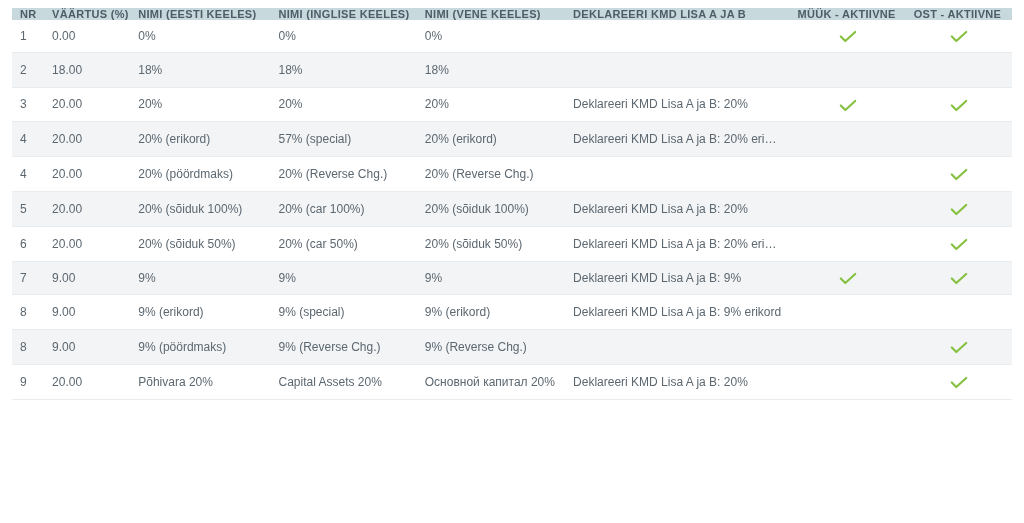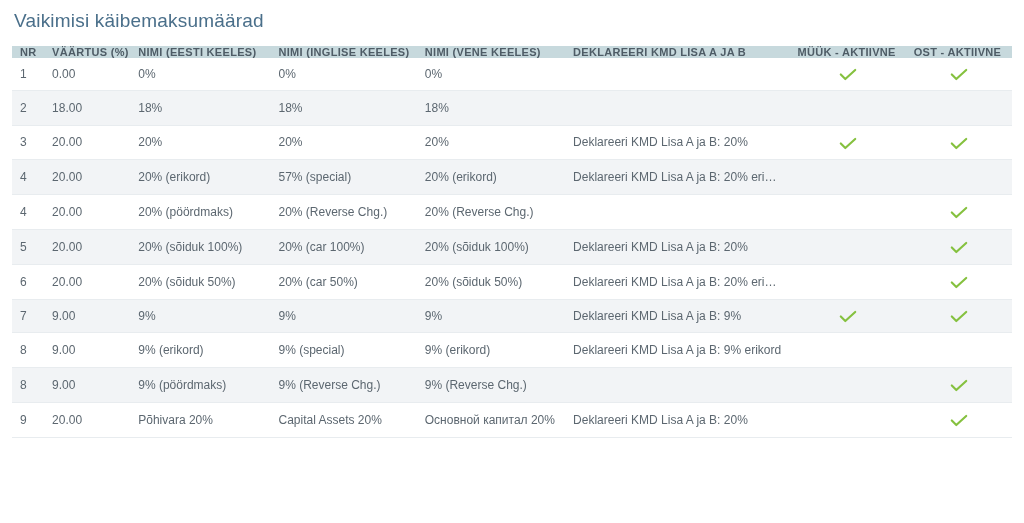--- a/index.html
+++ b/index.html
@@ -26,21 +26,20 @@
     col.c-buy  { width: 106px; }
 
     svg.check { width:18px; height:13px; display:inline-block; vertical-align:middle; }
     svg.check path { stroke:#85c13f; stroke-width:2.4; fill:none; stroke-linecap:round; stroke-linejoin:round; }
     .empty-check { display:inline-block; width:18px; height:13px; }
   </style>
 </head>
 <body>
 
 <div class="wrap">
-  <h1 class="title">Vaikimisi käibemaksumäärad</h1>
 
   <table>
     <colgroup>
       <col class="c-nr">
         <col class="c-val">
         <col class="c-nimi">
         <col class="c-en">
         <col class="c-ru">
         <col class="c-dekl">
         <col class="c-sell">

